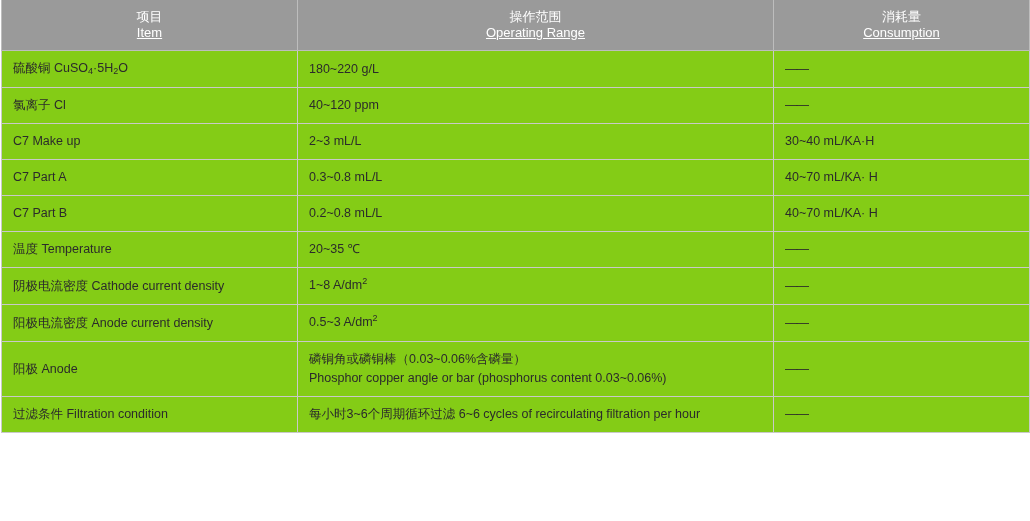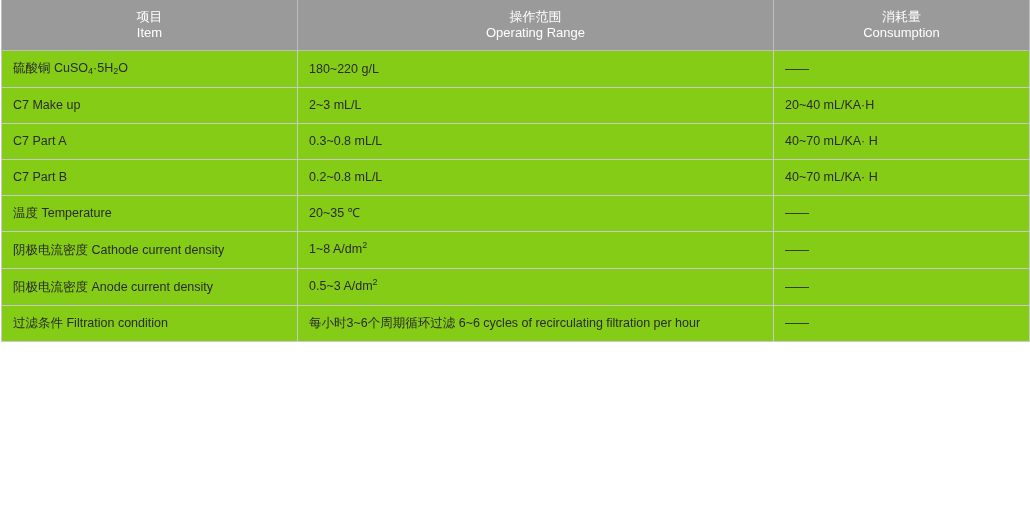--- a/index.html
+++ b/index.html
@@ -30,21 +30,21 @@
     font-weight: normal;
     font-size: 13px;
     line-height: 16px;
     text-align: center;
     padding: 9px 6px;
     border: 1px solid #bdbdbd;
     border-top: none;
     vertical-align: middle;
   }
   thead th .zh { display: block; }
-  thead th .en { display: block; }
+  thead th .en { display: block; text-decoration: underline; }
 
   tbody td {
     border: 1px solid #c9c9c9;
     font-size: 12.5px;
     line-height: 17px;
     padding: 9px 11px;
     vertical-align: middle;
     color: #2b2b2b;
     background: #84cc16;
   }
@@ -87,27 +87,38 @@
         </td>
         <td>
           <span class="line">180~220 g/L</span>
         </td>
         <td>
           <span class="line dash">——</span>
         </td>
       </tr>
       <tr>
         <td class="col-item">
+          <span class="line">氯离子 Cl</span>
+        </td>
+        <td>
+          <span class="line">40~120 ppm</span>
+        </td>
+        <td>
+          <span class="line dash">——</span>
+        </td>
+      </tr>
+      <tr>
+        <td class="col-item">
           <span class="line">C7 Make up</span>
         </td>
         <td>
           <span class="line">2~3 mL/L</span>
         </td>
         <td>
-          <span class="line">20~40 mL/KA·H</span>
+          <span class="line">30~40 mL/KA·H</span>
         </td>
       </tr>
       <tr>
         <td class="col-item">
           <span class="line">C7 Part A</span>
         </td>
         <td>
           <span class="line">0.3~0.8 mL/L</span>
         </td>
         <td>
@@ -153,20 +164,32 @@
         </td>
         <td>
           <span class="line">0.5~3 A/dm<sup>2</sup></span>
         </td>
         <td>
           <span class="line dash">——</span>
         </td>
       </tr>
       <tr>
         <td class="col-item">
+          <span class="line">阳极  Anode</span>
+        </td>
+        <td>
+          <span class="line">磷铜角或磷铜棒（0.03~0.06%含磷量）</span>
+          <span class="line">Phosphor copper angle or bar (phosphorus content 0.03~0.06%)</span>
+        </td>
+        <td>
+          <span class="line dash">——</span>
+        </td>
+      </tr>
+      <tr>
+        <td class="col-item">
           <span class="line">过滤条件  Filtration condition</span>
         </td>
         <td>
           <span class="line">每小时3~6个周期循环过滤  6~6 cycles of recirculating filtration per hour</span>
         </td>
         <td>
           <span class="line dash">——</span>
         </td>
       </tr>
     </tbody>

